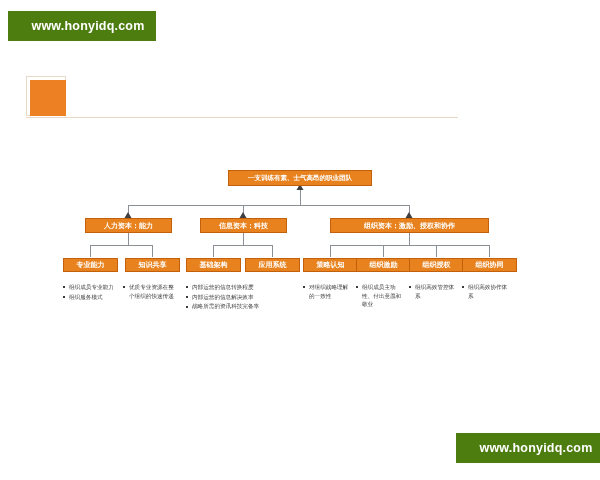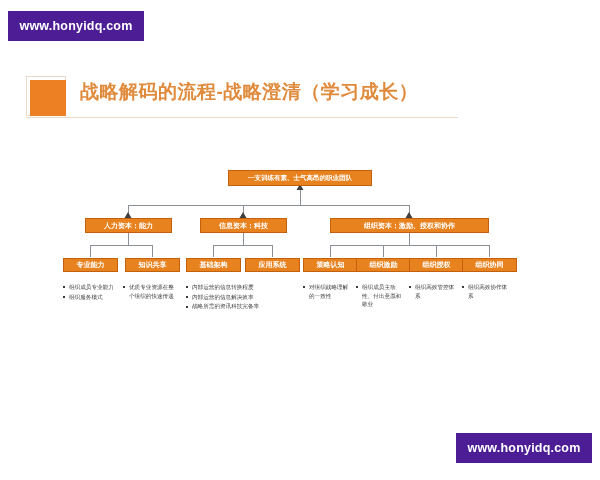--- a/index.html
+++ b/index.html
@@ -12,27 +12,28 @@
     height: 480px;
     position: relative;
     overflow: hidden;
     font-family: "Liberation Sans", "DejaVu Sans", sans-serif;
     background: #ffffff;
   }
 
   
   .watermark {
     position: absolute;
-    background: #4c1d95;
+    background: #4d7c0f;
     color: #ffffff;
     font-weight: bold;
     display: flex;
     align-items: center;
     justify-content: center;
     letter-spacing: 0.2px;
+    padding-left: 12px;
   }
   #watermark-top {
     left: 8px;
     top: 11px;
     width: 136px;
     height: 30px;
     font-size: 12.5px;
   }
   #watermark-bottom {
     left: 456px;
@@ -148,21 +149,20 @@
   }
 </style>
 </head>
 <body>
 
 <div class="watermark" id="watermark-top">www.honyidq.com</div>
 
 <div id="title-block">
   <div id="title-swatch-outer"></div>
   <div id="title-swatch"></div>
-  <div id="title-text">战略解码的流程-战略澄清（学习成长）</div>
   <div id="title-rule"></div>
 </div>
 
 <div id="diagram">
 
   <svg id="connector-layer" viewBox="0 0 600 480" width="600" height="480">
     <g stroke="#8a8f98" stroke-width="1" fill="none" shape-rendering="crispEdges">
 
       <line x1="300" y1="187" x2="300" y2="205"></line>
       <line x1="128" y1="205" x2="409" y2="205"></line>

